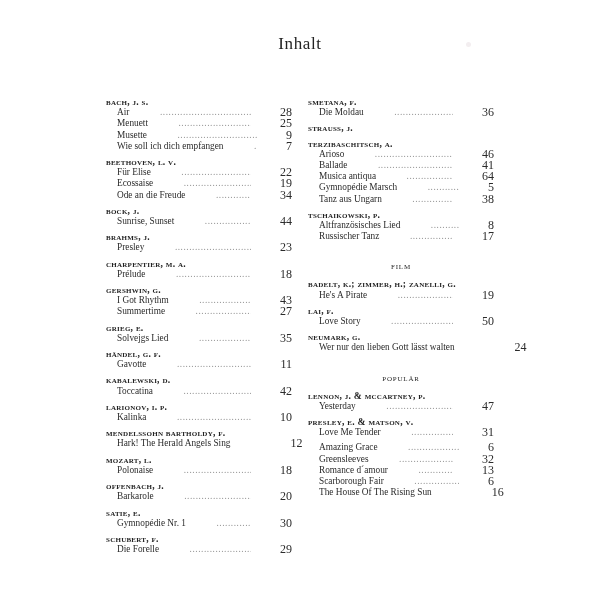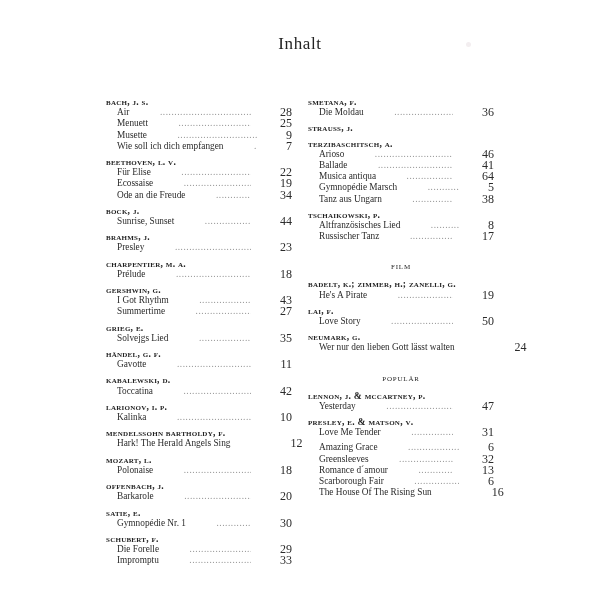--- a/index.html
+++ b/index.html
@@ -268,25 +268,20 @@
           <span class="entry-page">30</span>
         </div>
       </div>
       <div class="composer-block">
         <div class="composer-name">Schubert, F.</div>
         <div class="entry">
           <span class="entry-title">Die Forelle</span>
           <span class="entry-leader"></span>
           <span class="entry-page">29</span>
         </div>
-        <div class="entry">
-          <span class="entry-title">Impromptu</span>
-          <span class="entry-leader"></span>
-          <span class="entry-page">33</span>
-        </div>
       </div>
     </div>
 
   <div class="column" id="column-right">
       <div class="composer-block">
         <div class="composer-name">Smetana, F.</div>
         <div class="entry">
           <span class="entry-title">Die Moldau</span>
           <span class="entry-leader"></span>
           <span class="entry-page">36</span>

